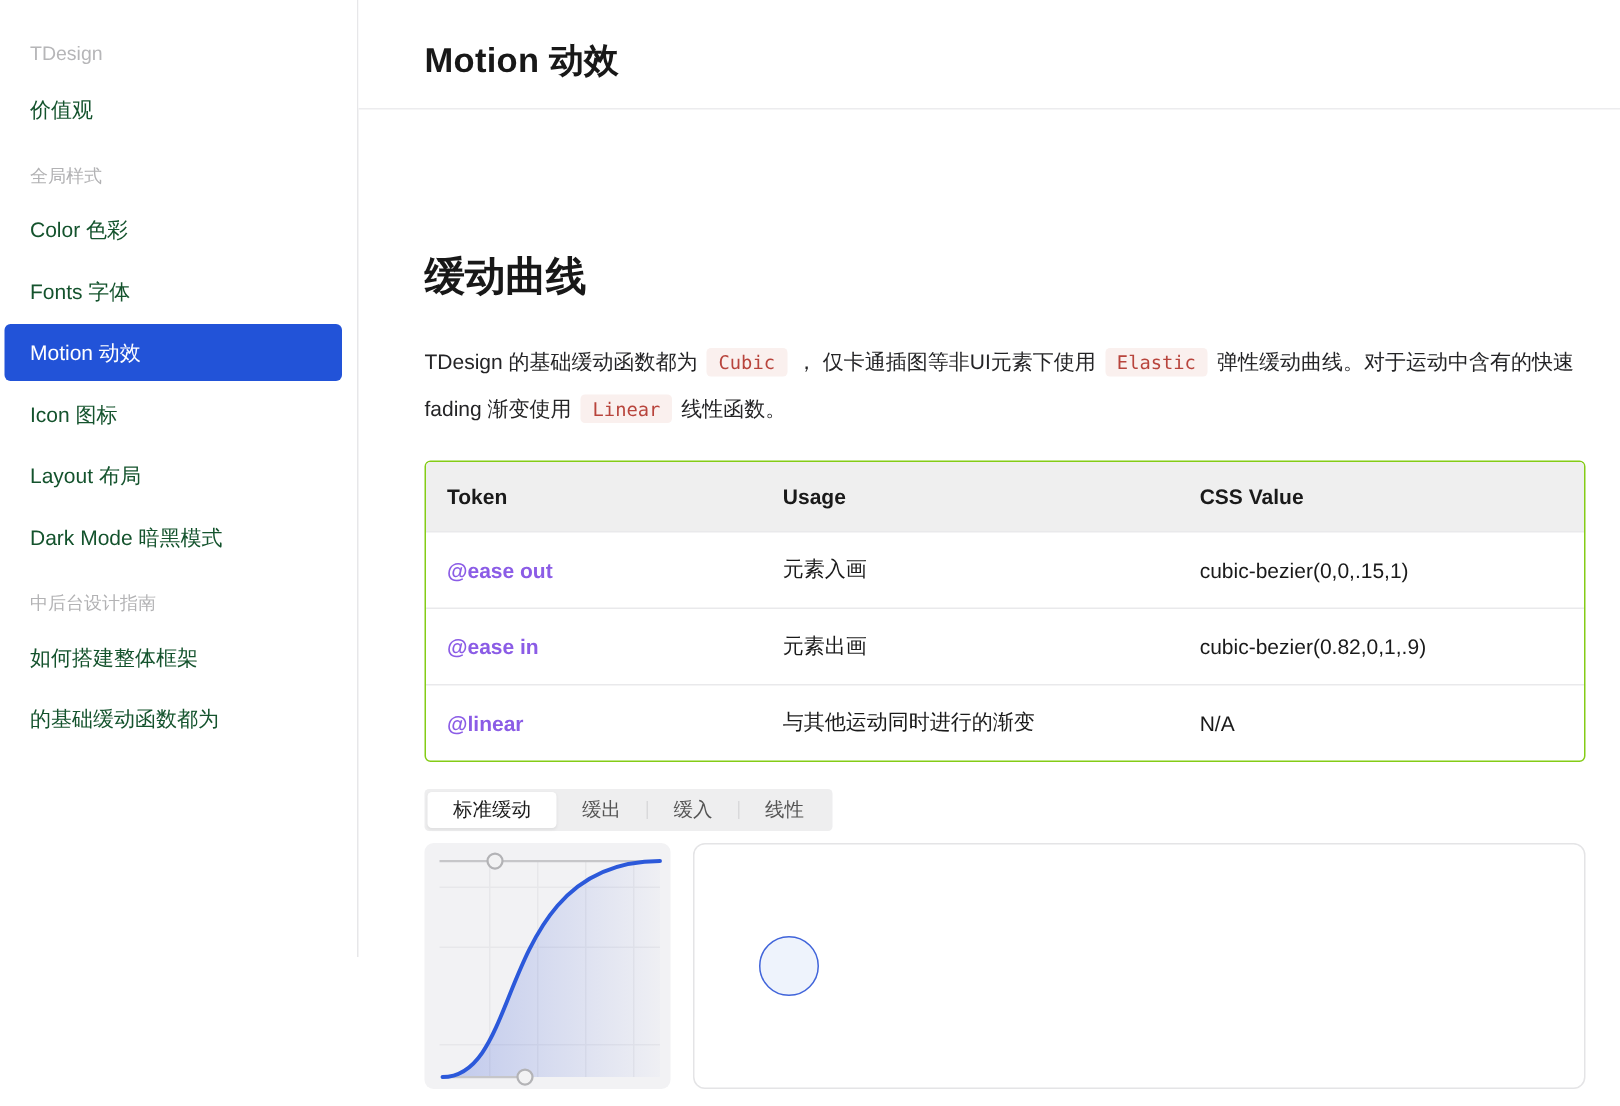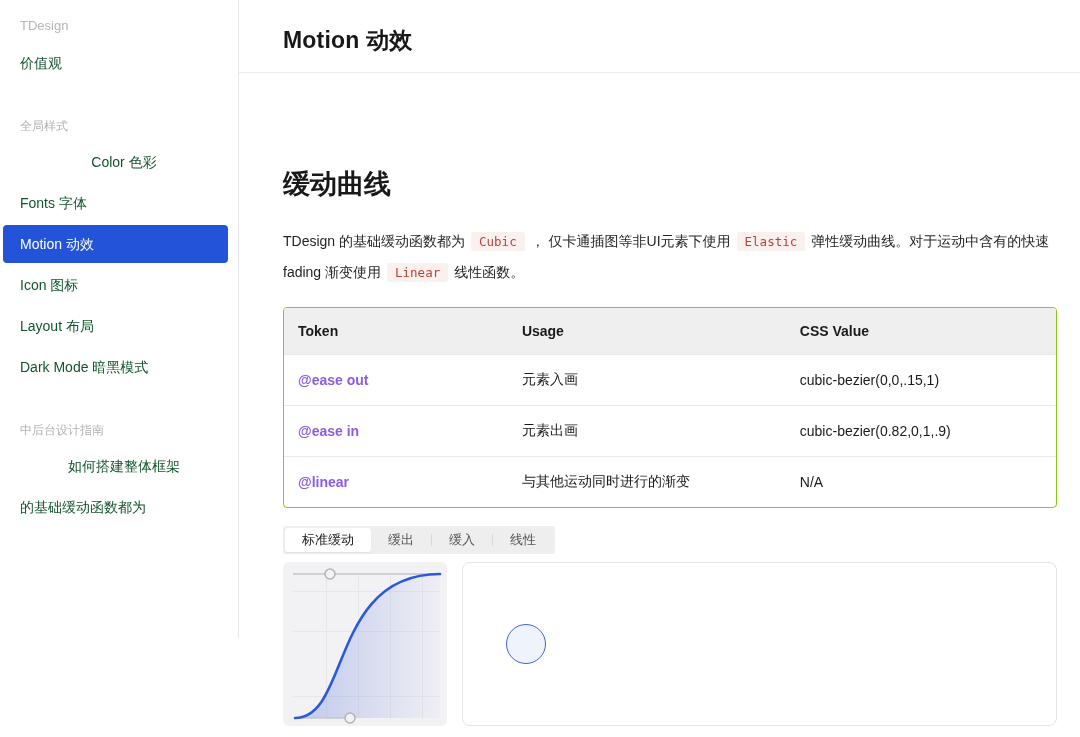--- a/index.html
+++ b/index.html
@@ -2,29 +2,29 @@
 <html><head>
 <meta charset="utf-8">
 <style>
   * { margin:0; padding:0; box-sizing:border-box; }
   html,body { width:1080px; height:737px; overflow:hidden; background:#fff;
     font-family:"Liberation Sans","DejaVu Sans",sans-serif; }
   .app { display:flex; width:1080px; height:737px; }
 
   
   .sidebar { width:239px; height:638px; border-right:1px solid #e7e7e9; background:#fff;
-    padding-top:18px; flex:none; }
+    padding-top:28px; flex:none; }
   .brand { font-size:13px; color:#b6b6b8; padding-left:20px; height:16px; line-height:16px; }
   .nav-item { height:38px; line-height:38px; margin:0 10px 3px 3px; border-radius:4px;
     padding-left:17px; font-size:14px; color:#14532d; cursor:pointer; }
   .nav-item.first { margin-top:10px; }
   .nav-item.active { background:#2253d8; color:#fff; }
-  .nav-section { height:26px; line-height:26px; margin-top:31px; padding-left:20px;
+  .nav-section { height:26px; line-height:26px; margin-top:12px; padding-left:20px;
     font-size:12px; color:#b2b2b4; }
-  .nav-item.after-section { margin-top:4px;text-align:center; }
+  .nav-item.after-section { margin-top:4px; }
 
   
   .main { flex:1; min-width:0; }
   .topbar { height:73px; border-bottom:1px solid #ececee; padding:25px 0 0 44px; background:#fff; }
   .topbar h1 { font-size:23px; font-weight:700; color:#181818; letter-spacing:.2px; }
   .content { padding:0 23px 0 44px; }
   .section-title { margin-top:93px; font-size:27px; font-weight:700; color:#181818; }
   .intro { margin-top:24px; font-size:14px; color:#242426; line-height:30px; max-width:780px; }
   .code { background:#faf0ee; color:#b8443c; font-family:"DejaVu Sans Mono","Liberation Mono",monospace;
     font-size:12.5px; padding:2px 8px; border-radius:3px; margin:0 6px; }

